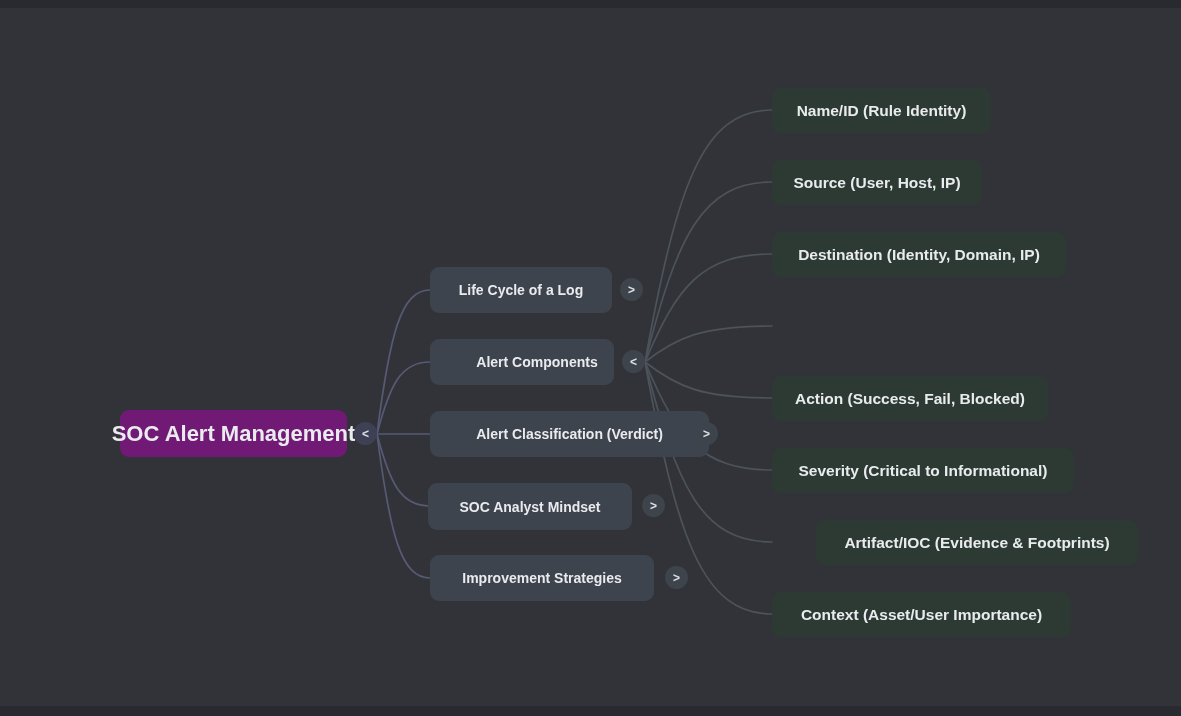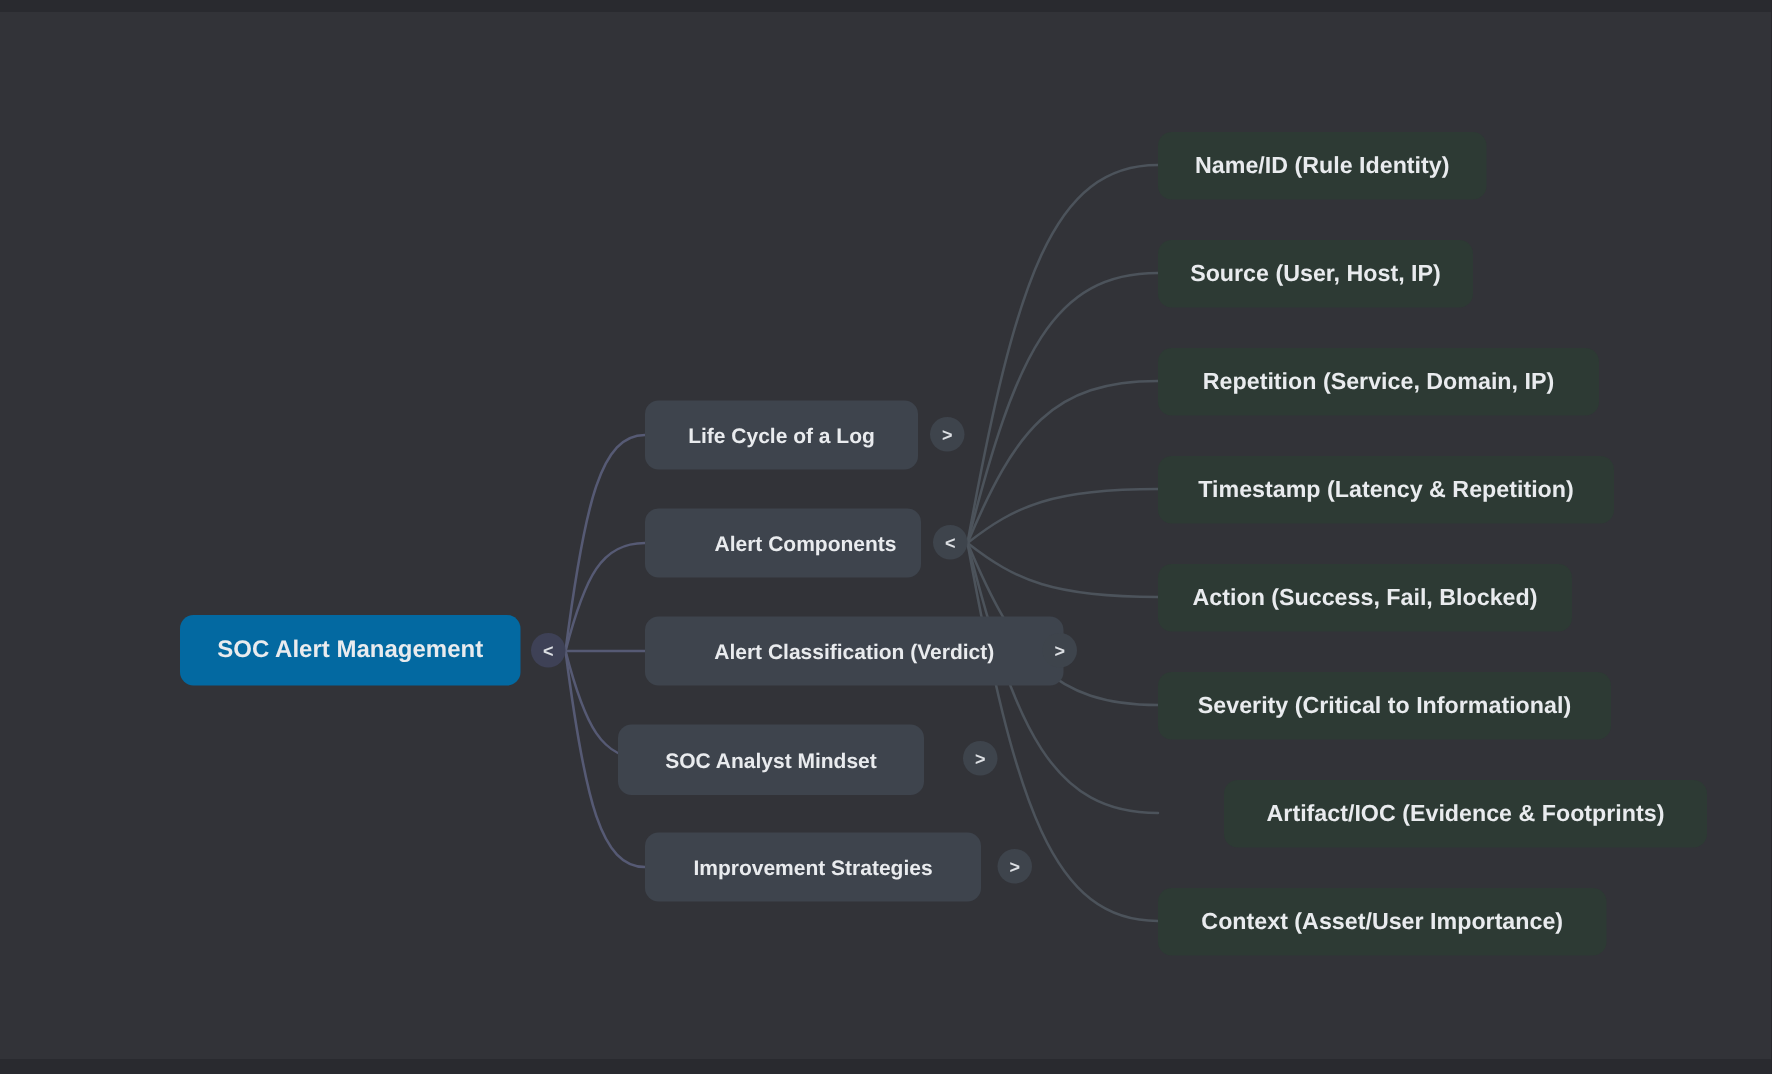--- a/index.html
+++ b/index.html
@@ -14,21 +14,21 @@
   .edge-strip.bottom { bottom:0; height:10px; }
   svg.links { position:absolute; left:0; top:0; width:1181px; height:716px; }
   svg.links path { fill:none; stroke-width:1.7; stroke-linecap:round; }
   path.root-link   { stroke:#565a74; }
   path.branch-link { stroke:#4c535b; }
   .node {
     position:absolute; display:flex; align-items:center; justify-content:center;
     color:#e9ebee; white-space:nowrap; border-radius:9px; box-sizing:border-box;
     padding:0 14px; cursor:pointer;font-weight:bold;
   }
-  .root-node   { background:#0369a1; font-size:16px; }
+  .root-node   { background:#701a75; font-size:22px; }
   .branch-node { background:#3e444d; font-size:14px; }
   .leaf-node   { background:#2d3a34; font-size:15.5px; }
   .toggle {
     position:absolute; width:23px; height:23px; border-radius:50%;
     display:flex; align-items:center; justify-content:center;
     font-size:12px; font-weight:bold; color:#dde0e4; cursor:pointer;
     line-height:1; user-select:none;
   }
   .toggle.purple { background:#3e4156; }
   .toggle.gray   { background:#3e444c; }
@@ -61,30 +61,29 @@
 
   <div class="node branch-node" style="left:430px; top:267px; width:182px; height:46px;">Life Cycle of a Log</div>
   <div class="toggle gray" style="left:620px; top:278px;">&gt;</div>
 
   <div class="node branch-node" style="left:430px; top:339px; width:184px; height:46px;padding-left:44px;">Alert Components</div>
   <div class="toggle gray" style="left:622px; top:350px;">&lt;</div>
 
   <div class="node branch-node" style="left:430px; top:411px; width:279px; height:46px;">Alert Classification (Verdict)</div>
   <div class="toggle gray" style="left:695px; top:422px;">&gt;</div>
 
-  <div class="node branch-node" style="left:412px; top:483px; width:204px; height:47px;">SOC Analyst Mindset</div>
+  <div class="node branch-node" style="left:428px; top:483px; width:204px; height:47px;">SOC Analyst Mindset</div>
   <div class="toggle gray" style="left:642px; top:494px;">&gt;</div>
 
   <div class="node branch-node" style="left:430px; top:555px; width:224px; height:46px;">Improvement Strategies</div>
   <div class="toggle gray" style="left:665px; top:566px;">&gt;</div>
 
   <div class="node leaf-node" style="left:772px; top:88px; width:219px; height:45px;">Name/ID (Rule Identity)</div>
   <div class="node leaf-node" style="left:772px; top:160px; width:210px; height:45px;">Source (User, Host, IP)</div>
-  <div class="node leaf-node" style="left:772px; top:232px; width:294px; height:45px;">Repetition (Service, Domain, IP)</div>
-  <div class="node leaf-node" style="left:772px; top:304px; width:304px; height:45px;">Timestamp (Latency &amp; Repetition)</div>
+  <div class="node leaf-node" style="left:772px; top:232px; width:294px; height:45px;">Destination (Identity, Domain, IP)</div>
   <div class="node leaf-node" style="left:772px; top:376px; width:276px; height:45px;">Action (Success, Fail, Blocked)</div>
   <div class="node leaf-node" style="left:772px; top:448px; width:302px; height:45px;">Severity (Critical to Informational)</div>
   <div class="node leaf-node" style="left:816px; top:520px; width:322px; height:45px;">Artifact/IOC (Evidence &amp; Footprints)</div>
   <div class="node leaf-node" style="left:772px; top:592px; width:299px; height:45px;">Context (Asset/User Importance)</div>
 
   <div class="edge-strip top"></div>
   <div class="edge-strip bottom"></div>
 </div>
 
 </body></html>

